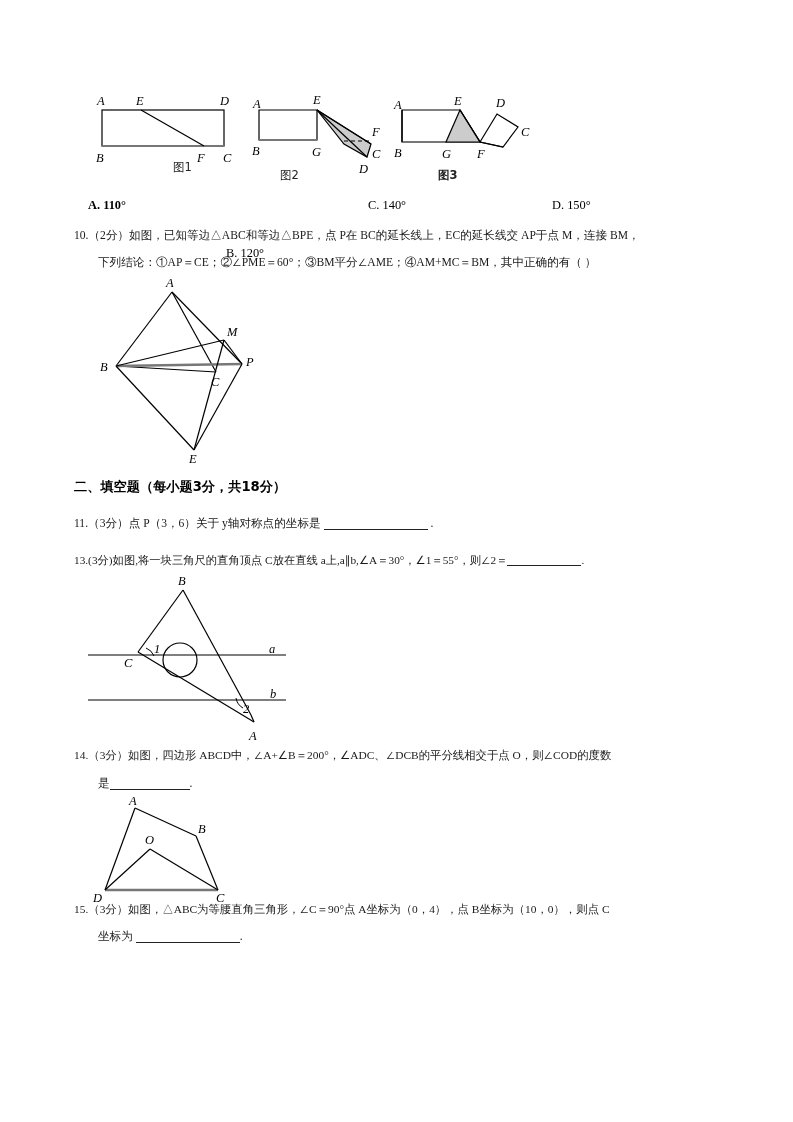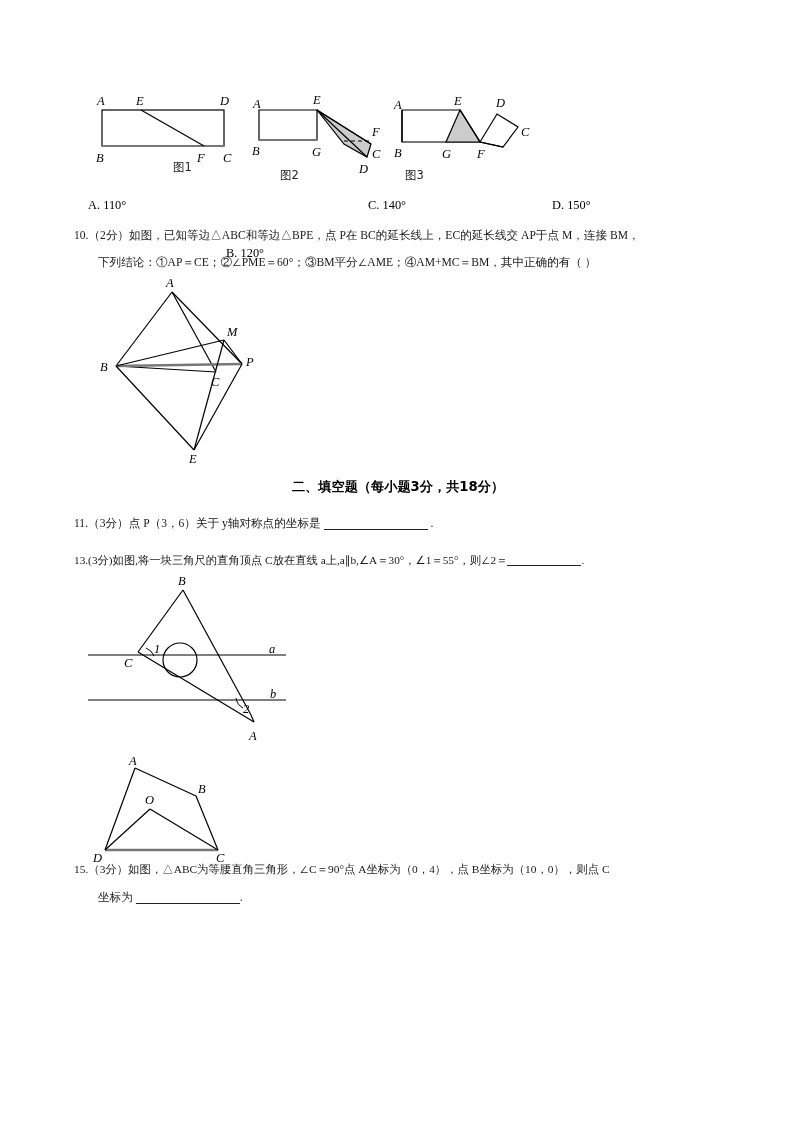--- a/index.html
+++ b/index.html
@@ -64,21 +64,20 @@
     color: #222;
   }
 
   
   .sect {
     font-family: "DejaVu Sans", "Liberation Sans", sans-serif;
     font-weight: bold;
     font-size: 13.2px;
     color: #000;
     white-space: nowrap;
-    text-align: center;
   }
 
   
   .blank {
     display: inline-block;
     border-bottom: 1.1px solid #222;
     vertical-align: bottom;
     height: 11px;
   }
   .indent { padding-left: 24px; }
@@ -134,25 +133,25 @@
         <path d="M 96 58 L 113 30 L 134 43 L 119 63 Z" fill="none" stroke="#000" stroke-width="1.2"></path>
         <line x1="96" y1="58" x2="119" y2="63" stroke="#000" stroke-width="1.2"></line>
         <text class="fl" x="10" y="25">A</text>
         <text class="fl" x="70" y="21">E</text>
         <text class="fl" x="112" y="23">D</text>
         <text class="fl" x="10" y="73">B</text>
         <text class="fl" x="58" y="74">G</text>
         <text class="fl" x="93" y="74">F</text>
         <text class="fl" x="137" y="52">C</text>
       </svg>
-      <div class="figcap" style="left:331px;top:88px;">图3</div>
+      <div class="figcap" style="left:364px;top:88px;font-weight:bold;">图3</div>
     </div>
 
     <div class="choices" style="margin-top:6px;">
-      <div class="choice" style="left:14px;">
+      <div class="choice" style="left:14px;font-weight:bold;">
         <span>A.</span>
         <span>110°</span>
       </div>
       <div class="choice" style="left:152px;margin-top:48px;">
         <span>B.</span>
         <span>120°</span>
       </div>
       <div class="choice" style="left:294px;">
         <span>C.</span>
         <span>140°</span>
@@ -223,20 +222,26 @@
         <text class="fl" x="92" y="15">B</text>
         <text class="fl" x="68" y="83">1</text>
         <text class="fl" x="183" y="83">a</text>
         <text class="fl" x="38" y="97">C</text>
         <text class="fl" x="184" y="128">b</text>
         <text class="fl" x="157" y="143">2</text>
         <text class="fl" x="163" y="170">A</text>
       </svg>
     </div>
 
+    <div>
+      <div class="qline cn" style="font-size:11.4px;">14.（3分）如图，四边形 ABCD中，∠A+∠B＝200°，∠ADC、∠DCB的平分线相交于点 O，则∠COD的度数</div>
+      <div class="qline cn indent" style="margin-top:16px;">
+        <span>是</span><span class="blank" style="width:80px;"></span><span>.</span>
+      </div>
+    </div>
 
     <div class="figwrap" style="height:110px;margin-top:4px;">
       <svg width="200" height="110" style="position:absolute;left:14px;top:0;">
 
         <line x1="47" y1="14" x2="108" y2="42" stroke="#000" stroke-width="1.2"></line>
         <line x1="108" y1="42" x2="130" y2="96" stroke="#000" stroke-width="1.2"></line>
         <line x1="130" y1="96" x2="17" y2="96" stroke="#777" stroke-width="2.4"></line>
         <line x1="17" y1="96" x2="47" y2="14" stroke="#000" stroke-width="1.2"></line>
         <line x1="17" y1="96" x2="62" y2="55" stroke="#000" stroke-width="1.2"></line>
         <line x1="130" y1="96" x2="62" y2="55" stroke="#000" stroke-width="1.2"></line>

